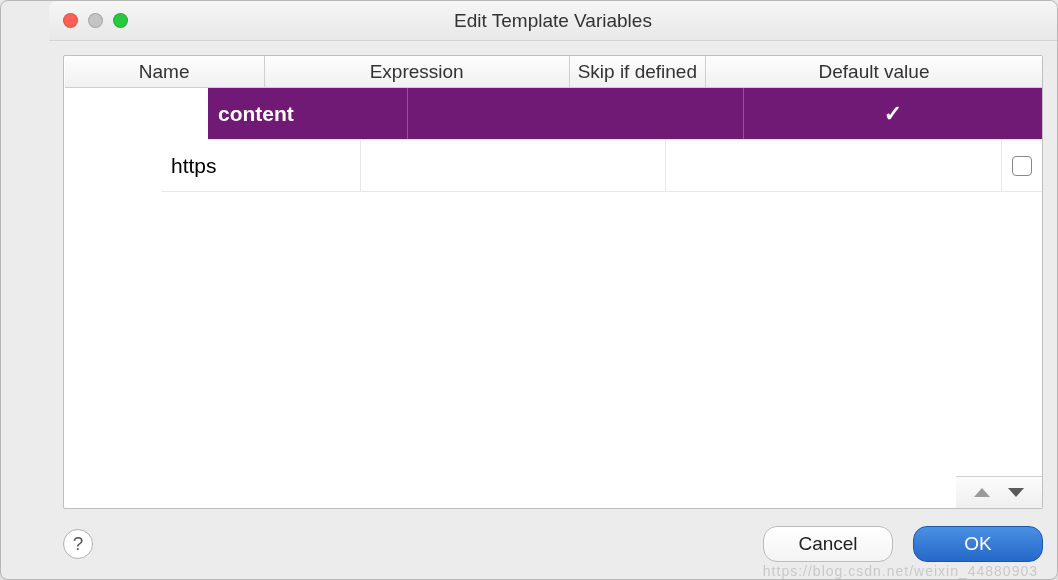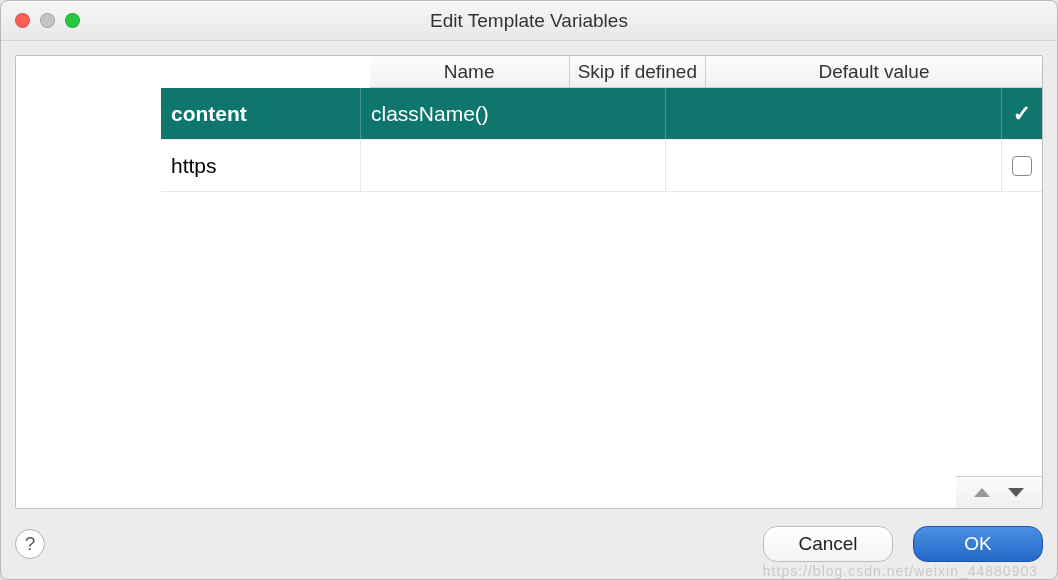--- a/index.html
+++ b/index.html
@@ -16,20 +16,21 @@
     }
     .window {
       width: 100%;
       height: 100%;
       background: #ececec;
       border: 1px solid #b8b8b8;
       border-radius: 8px;
       display: flex;
       flex-direction: column;
       box-shadow: 0 5px 20px rgba(0,0,0,0.2);
+      padding-left: 48px;
     }
     .titlebar {
       height: 40px;
       display: flex;
       align-items: center;
       padding: 0 14px;
       border-bottom: 1px solid #d4d4d4;
       background: linear-gradient(#f6f6f6, #e8e8e8);
       border-radius: 8px 8px 0 0;
       position: relative;
@@ -93,22 +94,23 @@
     .table-body {
       flex: 1;
       overflow: auto;
     }
     .table-row {
       display: flex;
       height: 52px;
       border-bottom: 1px solid #e8e8e8;
     }
     .table-row.selected {
-      background: #0f766e;
+      background: #701a75;
       color: #fff;
+      margin-left: 47px;
     }
     .table-row.selected .table-cell {
       border-right-color: rgba(255,255,255,0.25);
     }
     .table-cell {
       border-right: 1px solid #e8e8e8;
       font-size: 21px;
       display: flex;
       align-items: center;
       padding: 0 10px;
@@ -222,27 +224,27 @@
       <div class="traffic-light traffic-min"></div>
       <div class="traffic-light traffic-max"></div>
     </div>
     <div class="titlebar-title">Edit Template Variables</div>
   </div>
 
   <div class="content-area">
     <div class="table-wrapper">
       <div class="table-header-row">
         <div class="table-header-cell col-name">Name</div>
+        <div class="table-header-cell col-expression">Expression</div>
         <div class="table-header-cell col-skip">Skip if defined</div>
         <div class="table-header-cell col-default">Default value</div>
       </div>
       <div class="table-body">
         <div class="table-row selected">
           <div class="table-cell col-name">content</div>
-          <div class="table-cell col-expression">className()</div>
           <div class="table-cell col-default"></div>
           <div class="table-cell col-skip cell-skip">
             <div class="checkbox checked-selected">
               <span class="checkmark">✓</span>
             </div>
           </div>
         </div>
         <div class="table-row">
           <div class="table-cell col-name">https</div>
           <div class="table-cell col-expression"></div>

